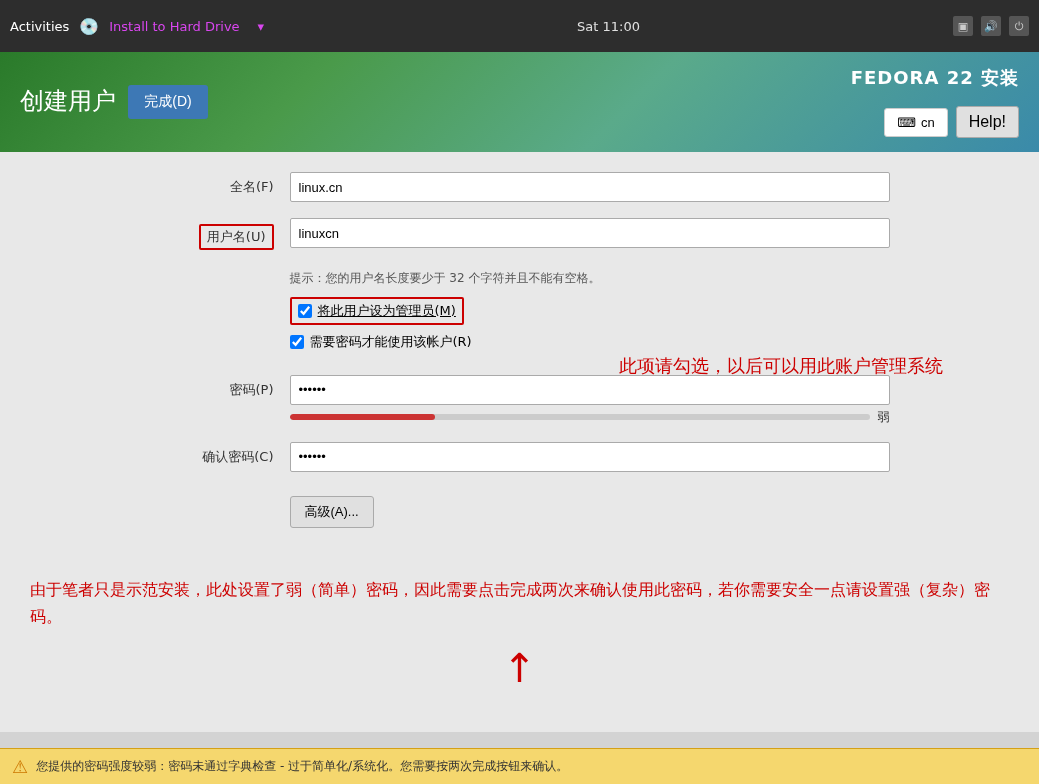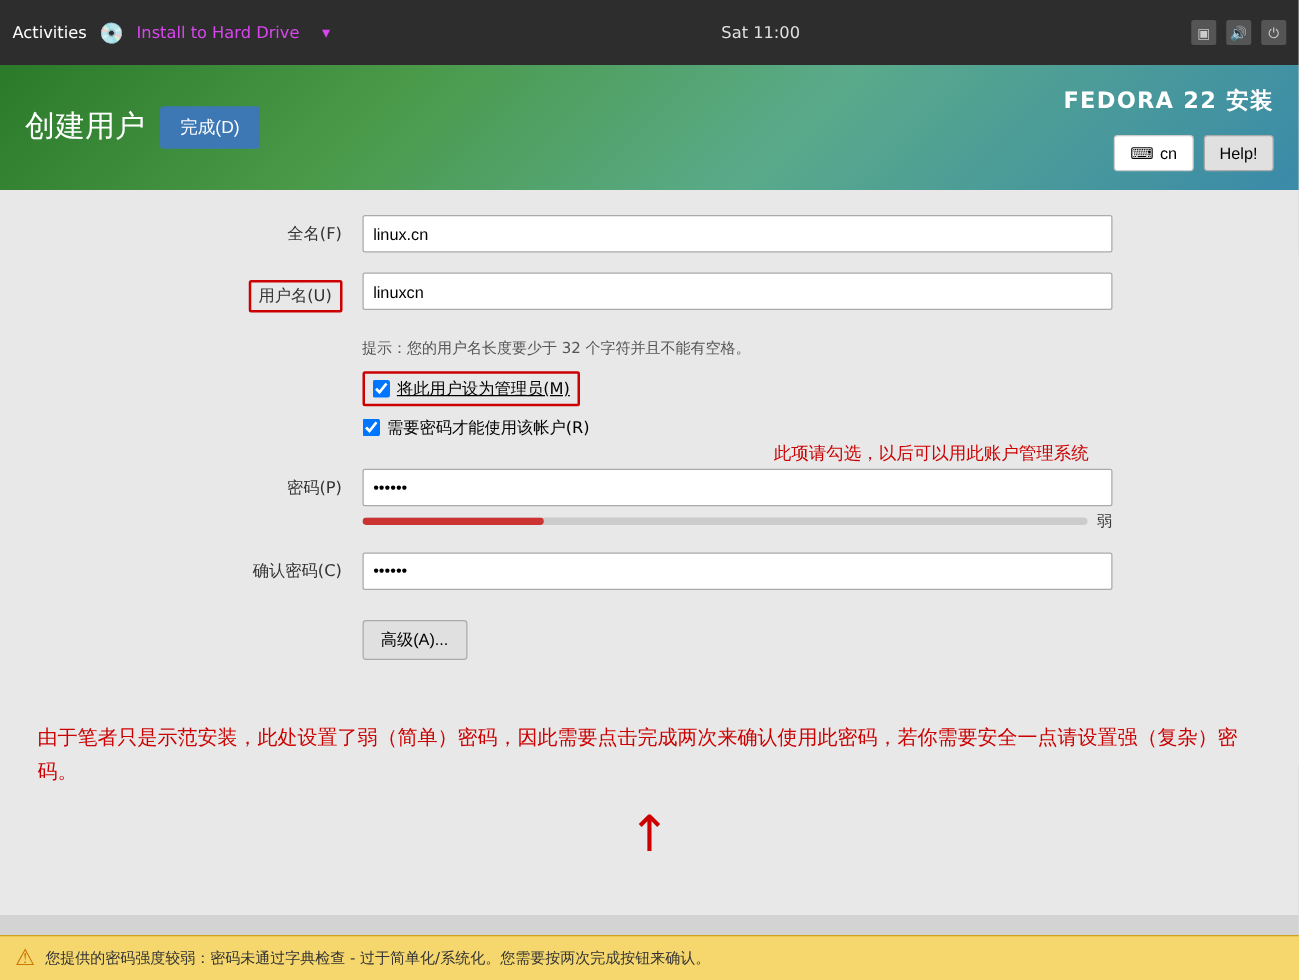--- a/index.html
+++ b/index.html
@@ -57,21 +57,21 @@
       cursor: pointer;
       display: flex;
       align-items: center;
       gap: 5px;
     }
     .help-btn {
       background: #e0e0e0;
       border: 1px solid #aaa;
       padding: 6px 12px;
       border-radius: 3px;
-      font-size: 13px;
+      font-size: 16px;
       cursor: pointer;
     }
 
     
     .main-content {
       background: #e8e8e8;
       padding: 20px 0;
       min-height: 580px;
       position: relative;
     }
@@ -181,21 +181,21 @@
       margin-top: 8px;
     }
 
     
     .annotation-text {
       position: absolute;
       right: 20px;
       top: 200px;
       width: 400px;
       color: #cc0000;
-      font-size: 14px;
+      font-size: 18px;
       line-height: 1.6;
     }
 
     .note-text {
       position: absolute;
       bottom: 30px;
       left: 30px;
       right: 30px;
       color: #cc0000;
       font-size: 16px;

